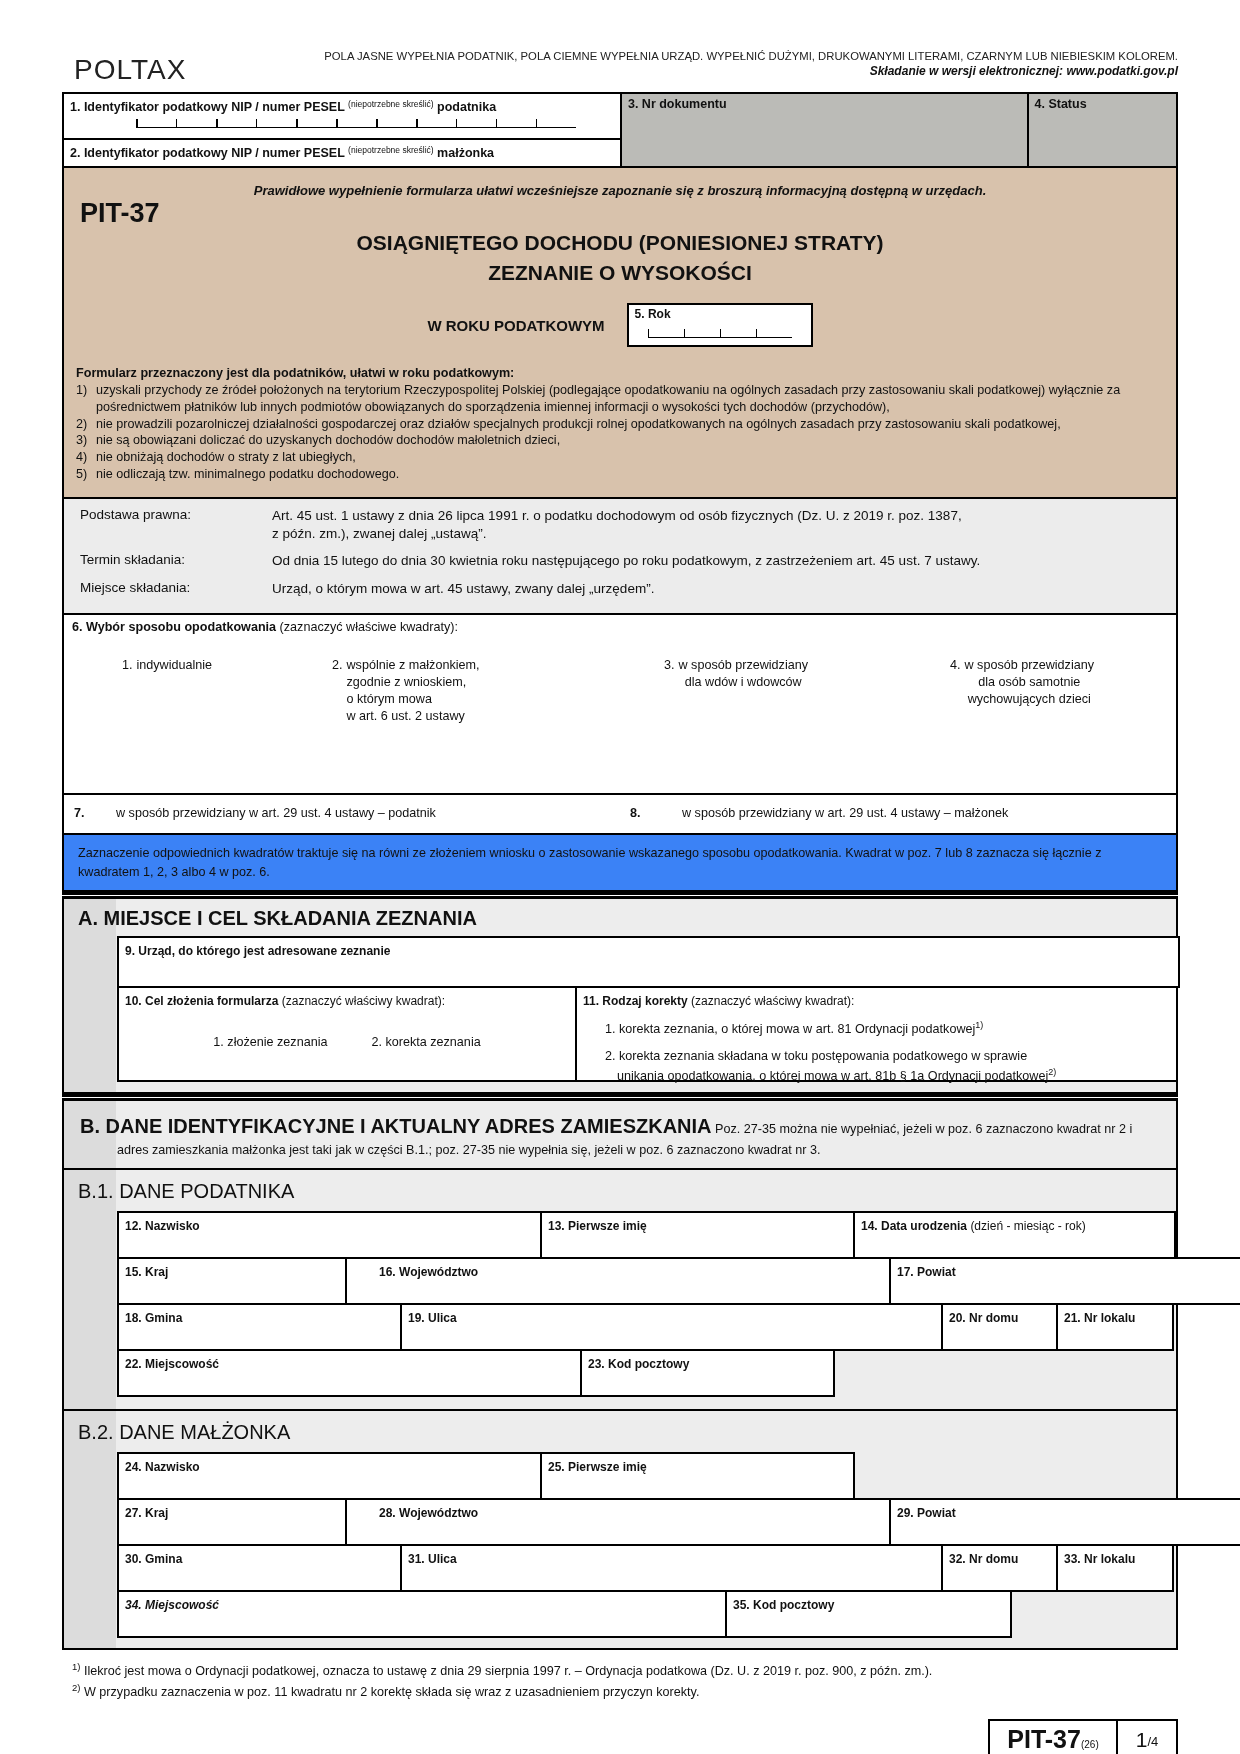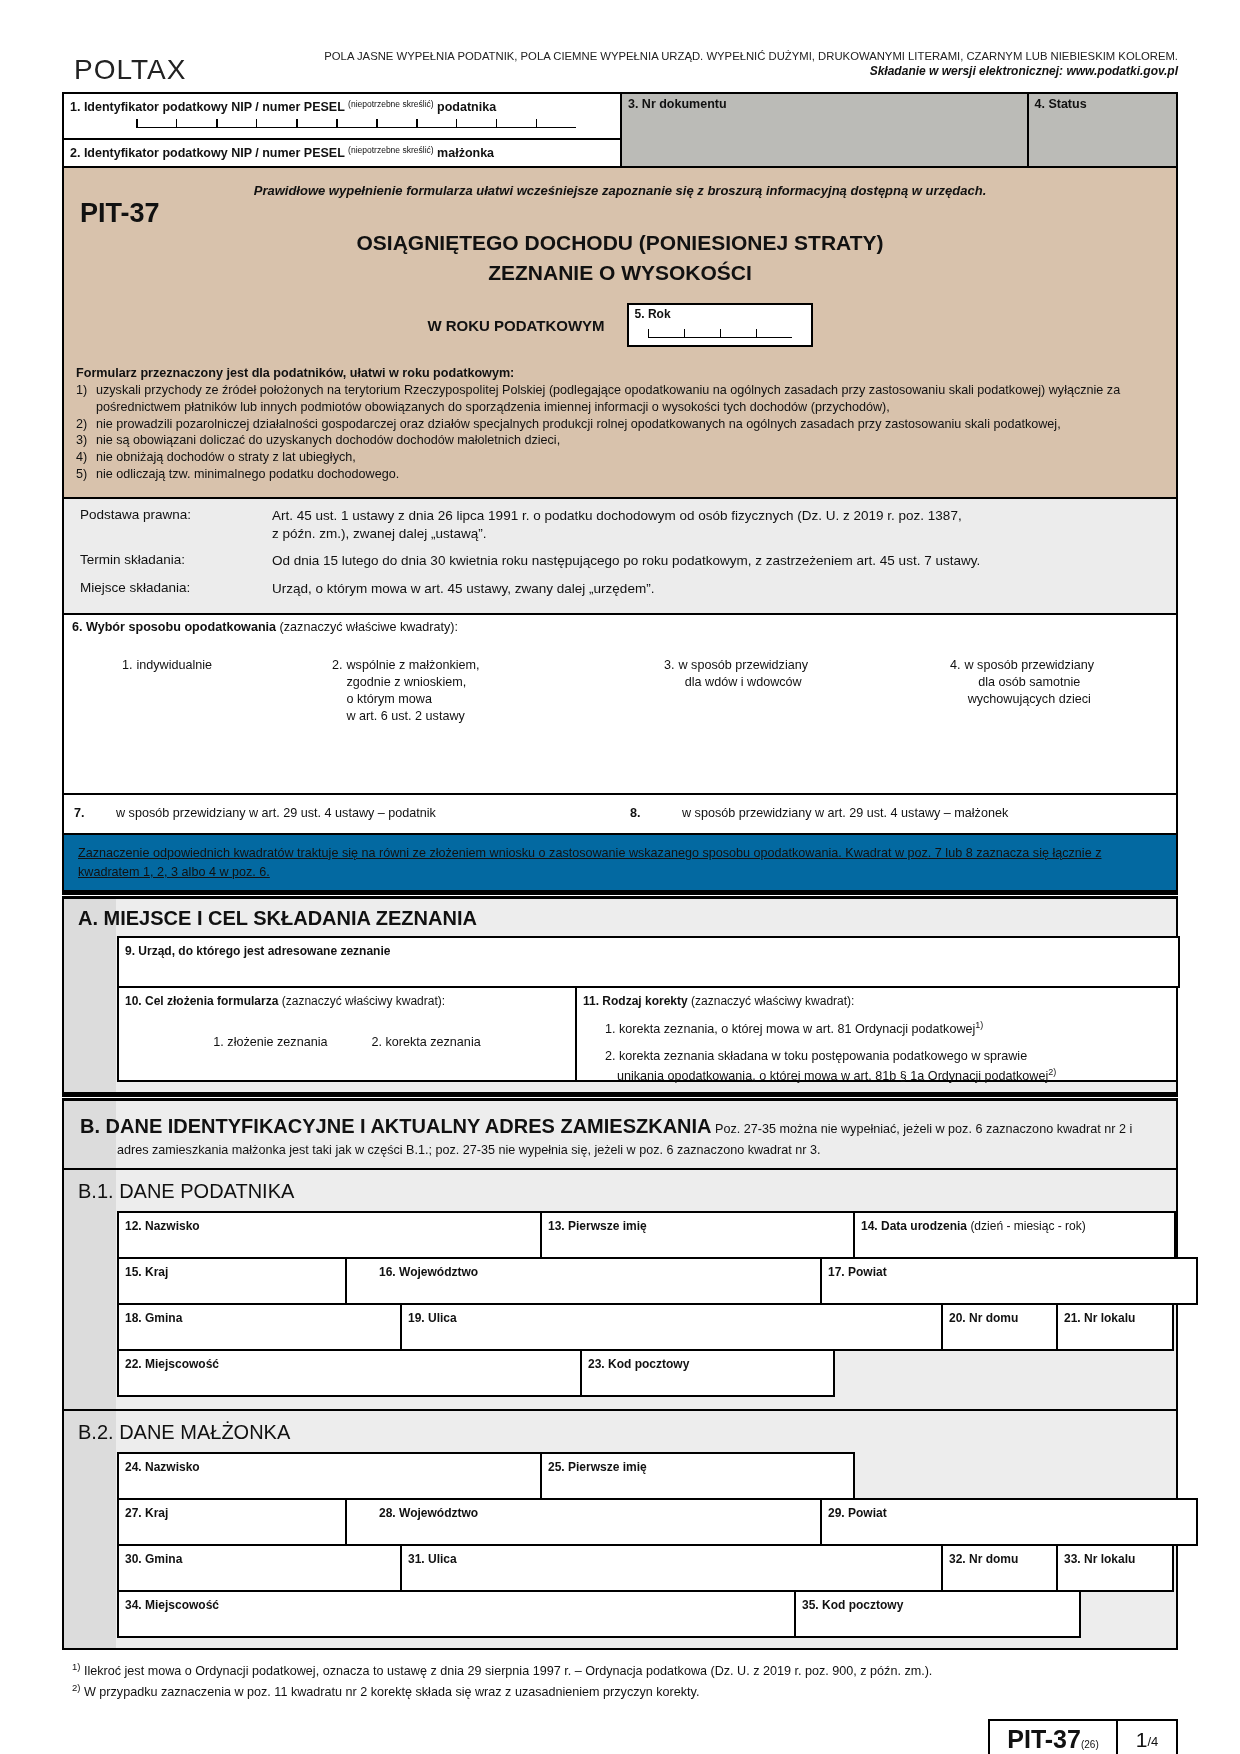--- a/index.html
+++ b/index.html
@@ -67,21 +67,21 @@
   .bold { font-weight:bold; }
   .opt { position:absolute; top:42px; display:flex; font-size:12.6px; line-height:1.35; }
   .opt-num { margin-right:4px; }
   .opt-text { white-space:pre-line; }
   .opt1 { left:58px; } .opt2 { left:268px; } .opt3 { left:600px; } .opt4 { left:886px; }
   .opt3 .opt-text, .opt4 .opt-text { text-align:center; }
   .box78 { border:2px solid #000; border-top:none; position:relative; height:40px; font-size:12.6px; background:#fff; }
   .p78 { position:absolute; top:11px; }
   .n7 { left:10px; font-weight:bold; } .t7 { left:52px; }
   .n8 { left:566px; font-weight:bold; } .t8 { left:618px; }
-  .notebox { border:2px solid #000; border-top:none; padding:9px 22px 8px 14px; font-size:12.6px; line-height:1.5; background:#0369a1;text-decoration:underline; }
+  .notebox { border:2px solid #000; border-top:none; padding:9px 22px 8px 14px; font-size:12.6px; line-height:1.5; background:#3b82f6; }
 
   .dblrule { height:7px; border-top:3px solid #000; border-bottom:3px solid #000; }
 
   
   .sect { border-left:2px solid #000; border-right:2px solid #000; border-bottom:2px solid #000;
           background:linear-gradient(to right,#dcdcdc 0 52px,#ededed 52px); padding-bottom:10px; }
   .sect-head { font-size:20px; font-weight:bold; padding:8px 0 6px 14px; letter-spacing:0; }
   .sect-head-sub { font-size:20px; font-weight:normal; padding:10px 0 8px 14px; }
   .fields { margin-left:53px; width:1063px; }
   .frow { display:flex; }
@@ -102,24 +102,24 @@
   .opt11c { margin-top:4px; margin-left:34px; }
 
   
   .b-head { padding:10px 14px 8px 53px; text-indent:-37px; font-size:12.6px; line-height:1.5; }
   .b-head-big { font-size:20px; font-weight:bold; }
 
   .sect-mid-rule { border-top:2px solid #000; }
 
   
   .w425{width:425px;} .w315{width:315px;} .w323{width:323px;}
-  .w230{width:230px;} .w455{width:477px;padding-left:32px;} .w378{width:378px;}
+  .w230{width:230px;} .w455{width:546px;padding-left:32px;} .w378{width:378px;}
   .w285{width:285px;} .w543{width:543px;} .w117{width:117px;} .w118{width:118px;}
   .w465{width:465px;} .w255{width:255px;}
-  .w610{width:679px;} .w287{width:287px;}
+  .w610{width:610px;font-style:italic;} .w287{width:287px;}
 
   
   .footnotes { margin:10px 0 0 10px; font-size:12.6px; line-height:1.55; }
   .footnotes sup { font-size:9.5px; }
   .pgbox { display:flex; margin-left:auto; margin-top:16px; width:190px; height:42px; border:2.5px solid #000; }
   .pgbox-l { width:128px; border-right:2.5px solid #000; display:flex; align-items:center; justify-content:center; }
   .pg-code { font-size:25px; font-weight:bold; }
   .pg-ver { font-size:10px; margin-top:10px; }
   .pgbox-r { flex:1; display:flex; align-items:center; justify-content:center; }
   .pg-num { font-size:21px; }

